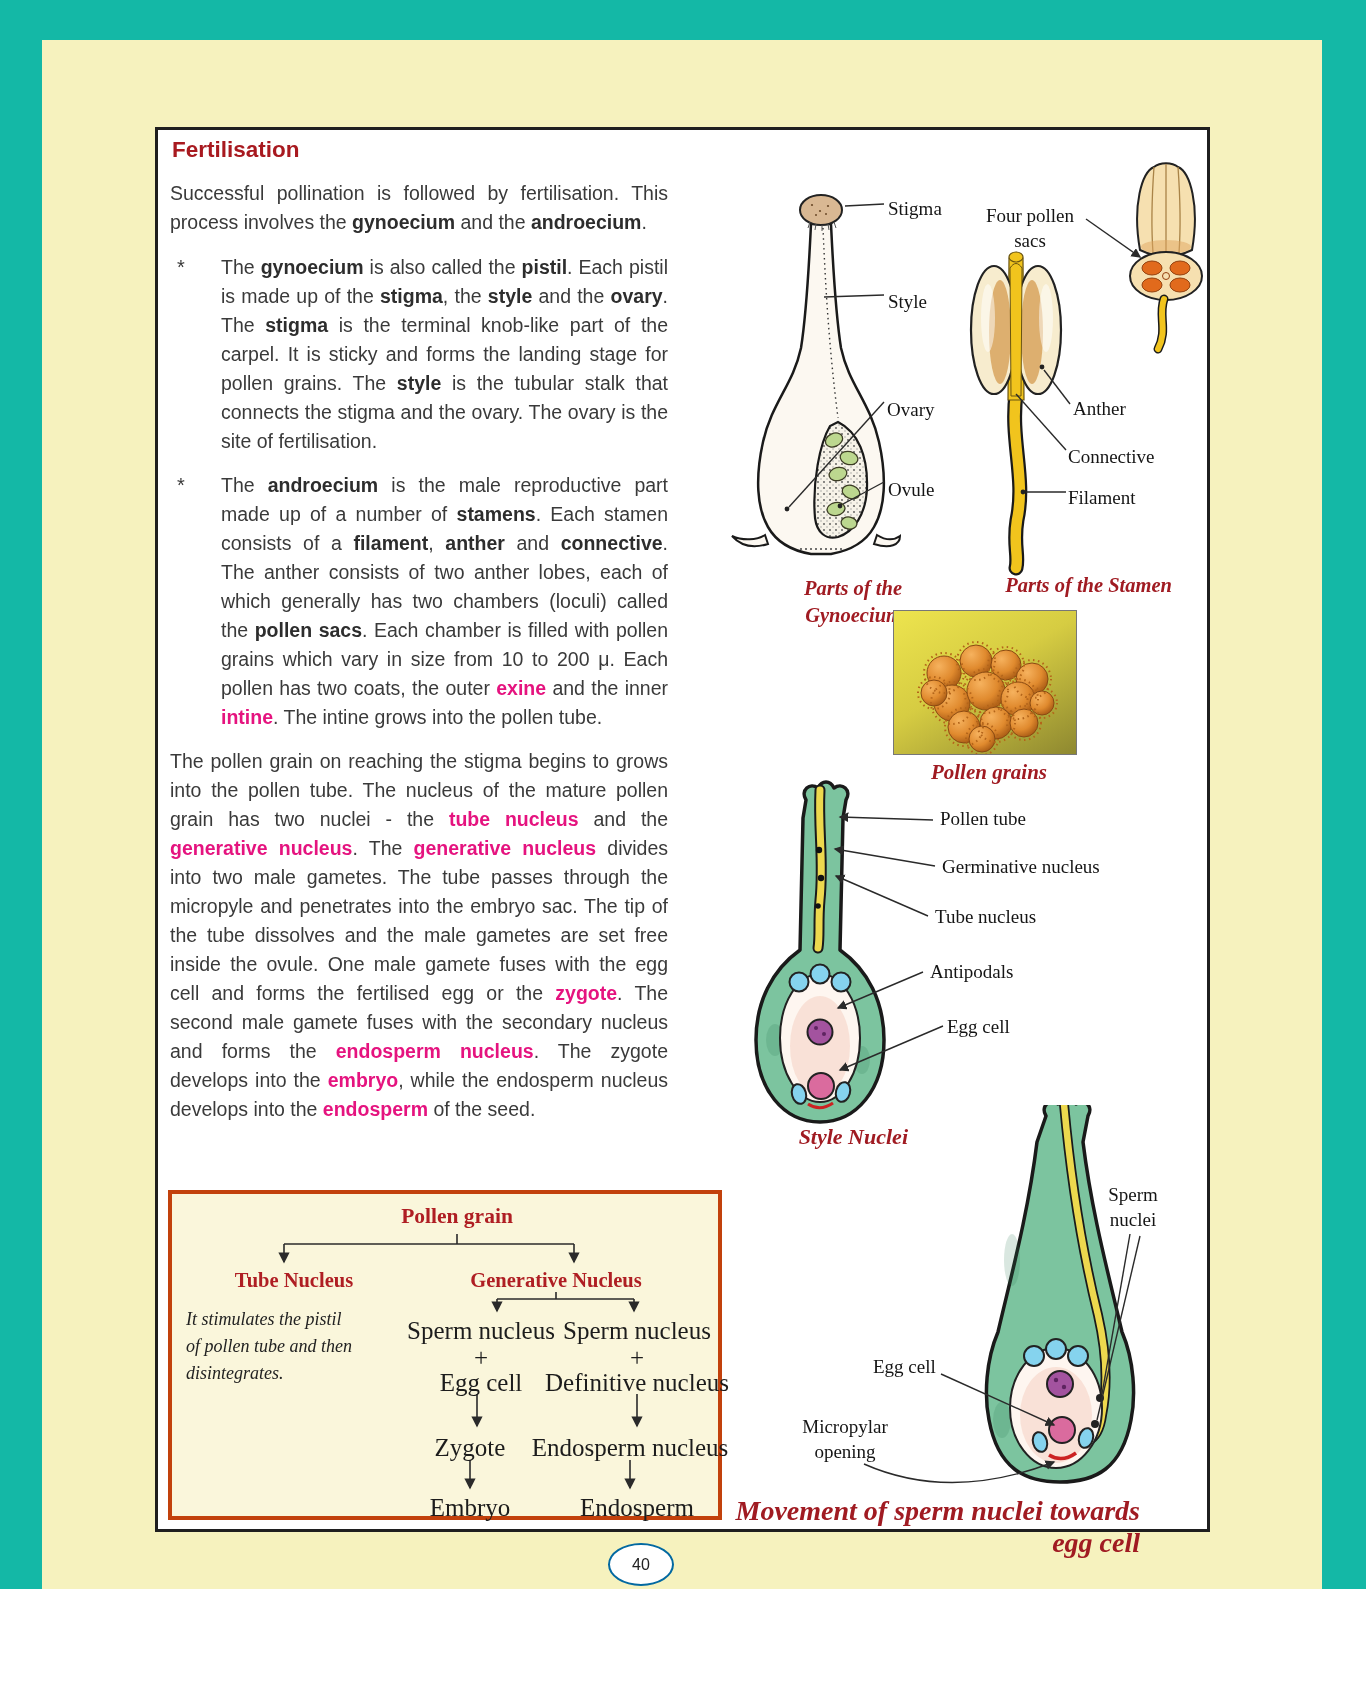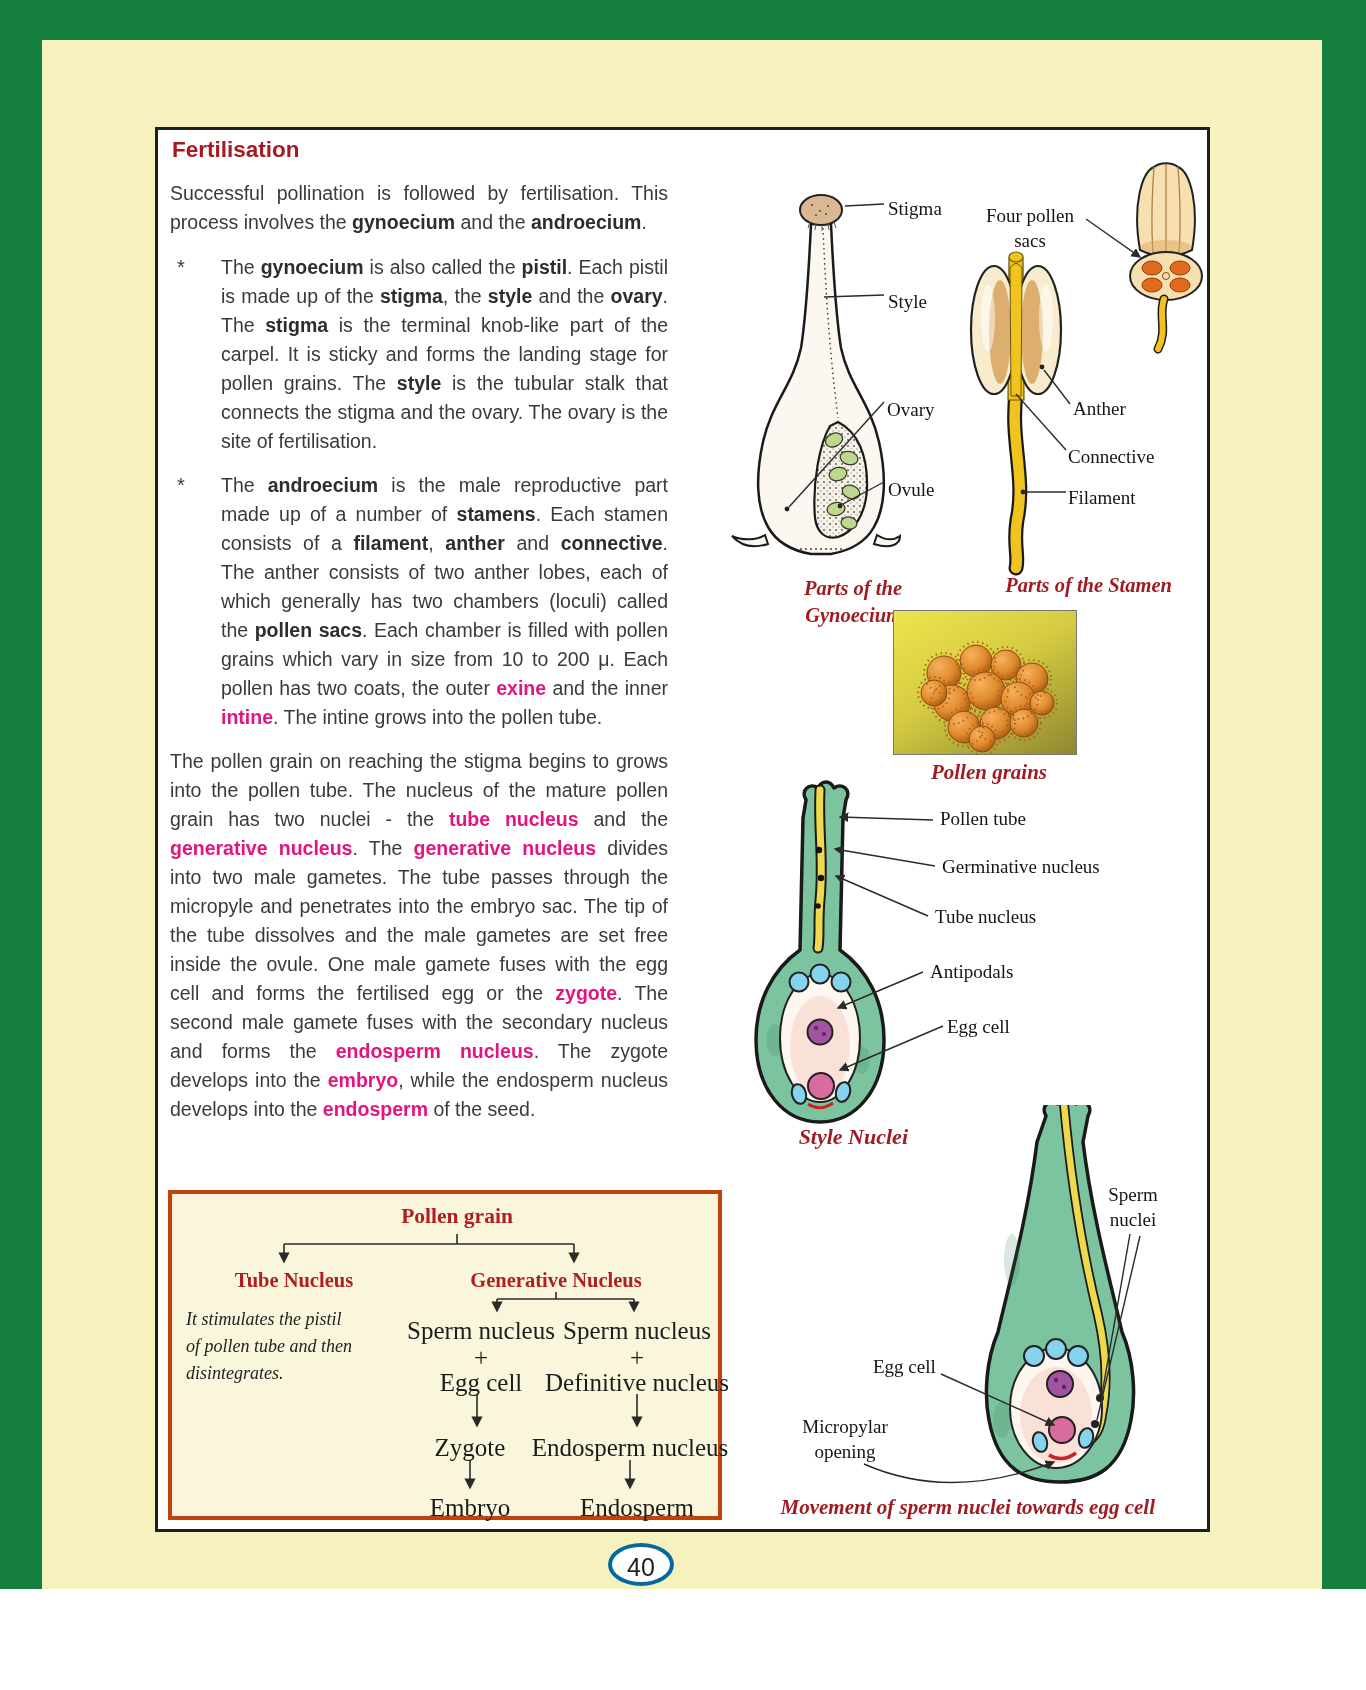--- a/index.html
+++ b/index.html
@@ -1,16 +1,16 @@
 <!DOCTYPE html>
 <html><head>
 <meta charset="utf-8">
 <style>
   html,body{margin:0;padding:0;}
-  .screen{position:relative;width:1366px;height:1589px;background:#15803d;overflow:hidden;
+  .screen{position:relative;width:1366px;height:1589px;background:#14b8a6;overflow:hidden;
           font-family:"Liberation Sans",sans-serif;}
   .paper{position:absolute;left:42px;top:40px;width:1280px;height:1605px;background:#F6F2BE;}
   .contentbox{position:absolute;left:155px;top:127px;width:1055px;height:1405px;background:#ffffff;
               border:3px solid #1f1f1f;box-sizing:border-box;}
   
   .textcol{position:absolute;left:12px;top:2px;width:498px;color:#3a3a3a;
            font-size:19.5px;line-height:29px;text-align:justify;}
   .title{font-size:22.5px;font-weight:bold;color:#A8191F;margin:4px 0 15px 2px;line-height:28px;text-align:left;}
   .para{margin:0 0 16px 0;}
   .bullet{display:flex;margin:0 0 15px 0;}
@@ -29,22 +29,22 @@
           line-height:27px;color:#222;}
   
   .fig{position:absolute;}
   .lbl{position:absolute;font-family:"Liberation Serif",serif;font-size:19px;color:#151515;white-space:nowrap;}
   .lblc{text-align:center;white-space:normal;line-height:25px;}
   .cap{position:absolute;font-family:"Liberation Serif",serif;font-weight:bold;font-style:italic;
        color:#A01B22;text-align:right;}
   .photo{position:absolute;left:735px;top:480px;width:184px;height:145px;border:1px solid #777;
          box-sizing:border-box;background:linear-gradient(150deg,#EDE44E 0%,#D6CC42 45%,#8E8830 100%);}
   .pagenum{position:absolute;left:608px;top:1543px;width:66px;height:43px;border-radius:50%;
-           border:4px solid #0369a1;background:#fff;display:flex;align-items:flex-end;justify-content:center;
-           font-size:25px;color:#222;box-sizing:border-box;}
+           border:2px solid #0369a1;background:#fff;display:flex;align-items:center;justify-content:center;
+           font-size:16px;color:#222;box-sizing:border-box;}
 </style>
 </head>
 <body>
 
 <div class="screen">
   <div class="paper"></div>
 
   <div class="contentbox">
 
     <div class="textcol">
@@ -354,20 +354,20 @@
     </svg>
     <div class="lbl lblc" style="left:943px;top:1052px;width:64px">
       <span>Sperm</span><br>
       <span>nuclei</span>
     </div>
     <div class="lbl" style="left:715px;top:1226px">Egg cell</div>
     <div class="lbl lblc" style="left:632px;top:1284px;width:110px">
       <span>Micropylar</span><br>
       <span>opening</span>
     </div>
-    <div class="cap" style="left:585px;top:1365px;width:412px;font-size:21px">Movement of sperm nuclei  towards egg cell</div>
+    <div class="cap" style="left:570px;top:1365px;width:412px;font-size:28px">Movement of sperm nuclei  towards egg cell</div>
 
   </div>
 
   <div class="pagenum">
     <span>40</span>
   </div>
 </div>
 
 </body></html>

